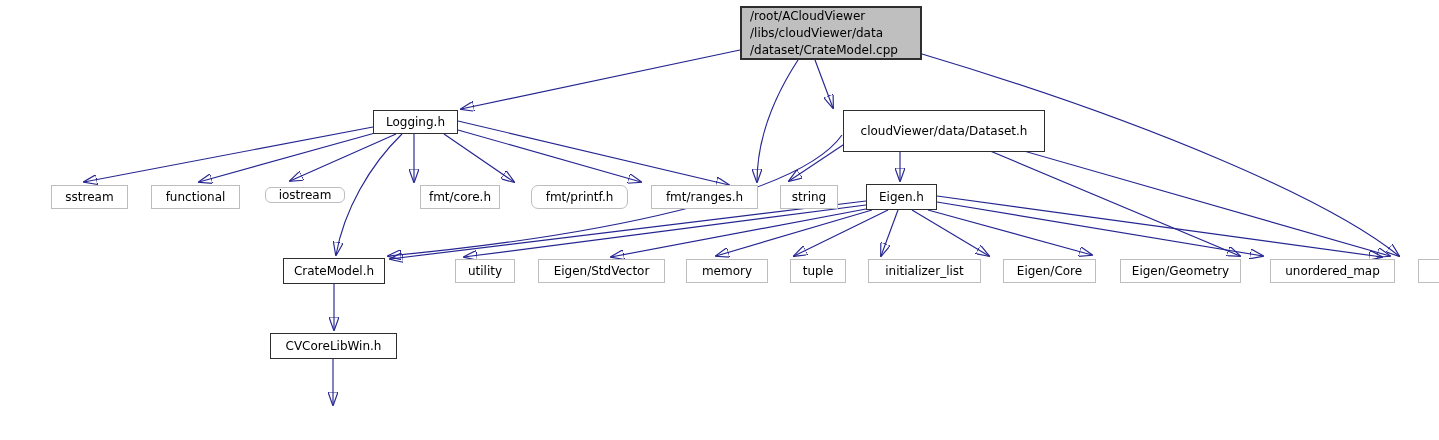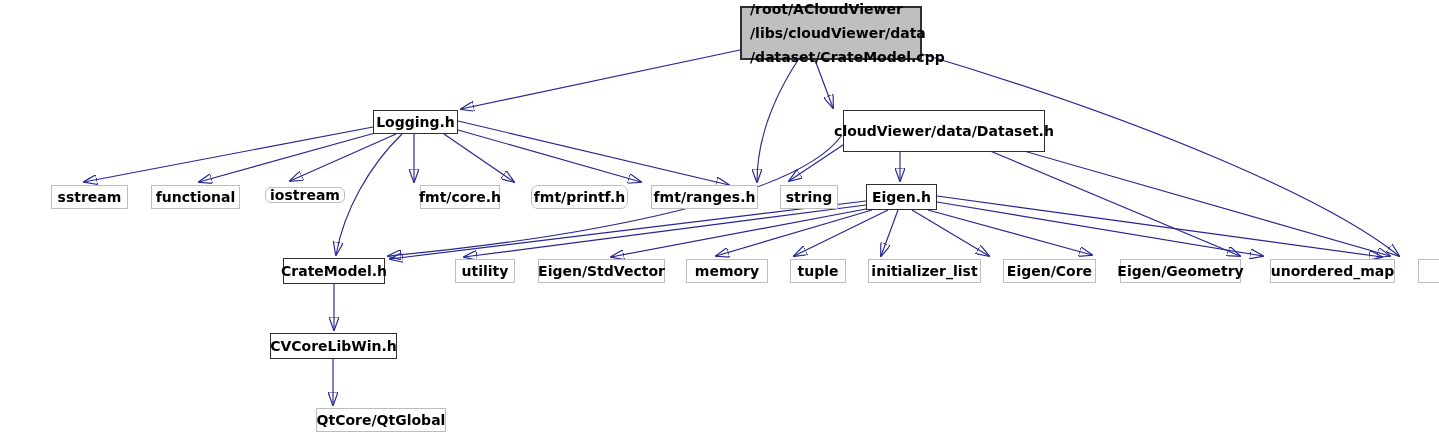--- a/index.html
+++ b/index.html
@@ -8,23 +8,23 @@
   }
   html,body{margin:0;padding:0;background:#fff;}
   #graph{
     position:relative; width:1439px; height:440px; background:#fff;
     font-family:"DejaVu Sans","Liberation Sans",sans-serif; overflow:hidden;
   }
   #edges{position:absolute;left:0;top:0;width:1439px;height:440px;z-index:1;}
   #edges path{fill:none;stroke:var(--edge);stroke-width:1.15px;}
   .node{
     position:absolute; z-index:2; box-sizing:border-box; background:#fff;
-    color:var(--text); font-size:14px; display:flex; align-items:center;
-    justify-content:center; text-align:center; line-height:24px;
-    white-space:pre-line; cursor:default;font-weight:bold;
+    color:var(--text); font-size:12px; display:flex; align-items:center;
+    justify-content:center; text-align:center; line-height:17px;
+    white-space:pre-line; cursor:default;
   }
   .node.leaf{border:1px solid var(--leaf-border);margin-left:48px;}
   .node.internal{border:1.5px solid var(--strong-border); cursor:pointer;}
   .node.current{
     border:2px solid var(--strong-border); background:var(--current-fill);
     justify-content:flex-start; text-align:left; padding-left:8px;
   }
 </style>
 </head>
 <body>
@@ -86,14 +86,13 @@
     <div class="node leaf" style="left: 407px; top: 259px; width: 60px; height: 24px;">utility</div>
     <div class="node leaf" style="left: 490px; top: 259px; width: 127px; height: 24px;">Eigen/StdVector</div>
     <div class="node leaf" style="left: 638px; top: 259px; width: 82px; height: 24px;">memory</div>
     <div class="node leaf" style="left: 742px; top: 259px; width: 56px; height: 24px;">tuple</div>
     <div class="node leaf" style="left: 820px; top: 259px; width: 113px; height: 24px;">initializer_list</div>
     <div class="node leaf" style="left: 955px; top: 259px; width: 93px; height: 24px;">Eigen/Core</div>
     <div class="node leaf" style="left: 1072px; top: 259px; width: 121px; height: 24px;">Eigen/Geometry</div>
     <div class="node leaf" style="left: 1222px; top: 259px; width: 125px; height: 24px;">unordered_map</div>
     <div class="node leaf" style="left: 1370px; top: 259px; width: 62px; height: 24px; padding-left: 34px;">vector</div>
     <div class="node internal" style="left: 270px; top: 333px; width: 127px; height: 26px;">CVCoreLibWin.h</div>
-    <div class="node leaf" style="left: 268px; top: 408px; width: 130px; height: 24px;">QtCore/QtGlobal</div>
   </div>
 
 </body></html>

